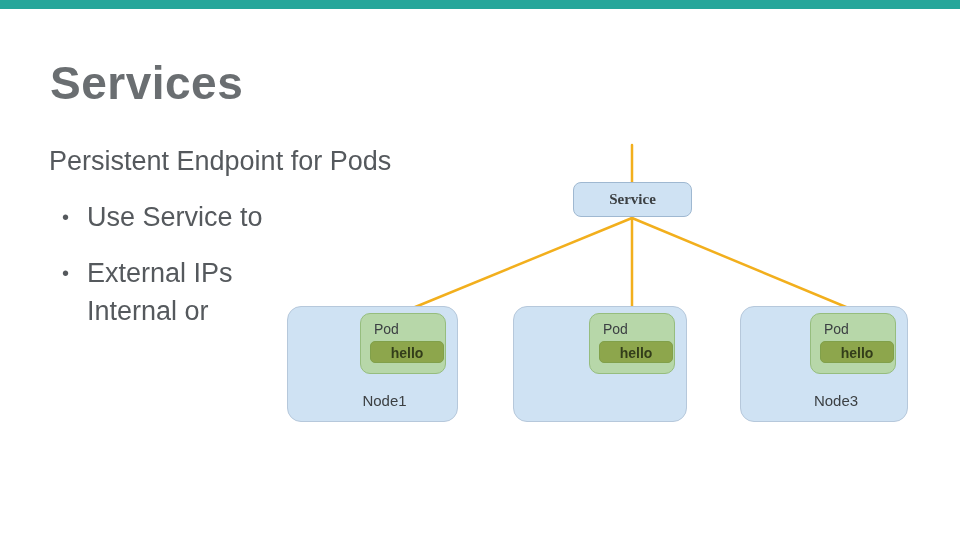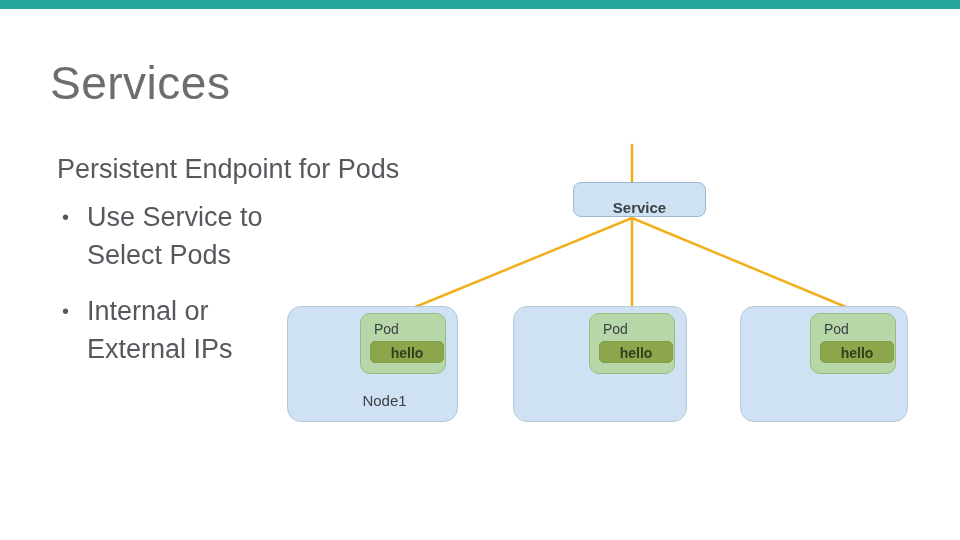--- a/index.html
+++ b/index.html
@@ -19,28 +19,28 @@
     position: absolute;
     left: 0; top: 0;
     width: 100%; height: 9px;
     background: var(--accent-bar, #26A69A);
   }
   .title {
     position: absolute;
     left: 50px; top: 56px;
     margin: 0;
     font-size: 46px;
-    font-weight: normal;
+    font-weight: bold;
     color: var(--title-text, #6A6E71);
     letter-spacing: 0.5px;
   }
   .subtitle {
     position: absolute;
     left: 49px; top: 146px;
-    margin: 8px;
+    margin: 0;
     font-size: 27px;
     color: var(--body-text, #55595D);
   }
   .bullets {
     position: absolute;
     left: 62px; top: 198px;
     margin: 0; padding: 0;
     list-style: none;
   }
   .bullet-item {
@@ -66,31 +66,32 @@
     pointer-events: none;
   }
   .connectors line {
     stroke: var(--connector, #F2AF1D);
     stroke-width: 2.5;
     stroke-linecap: round;
   }
   .service-box {
     position: absolute;
     left: 573px; top: 182px;
-    width: 133px; height: 35px;
+    width: 119px; height: 35px;
     background: var(--service-fill, #CFE2F3);
     border: 1px solid var(--service-border, #9FB8D1);
     border-radius: 8px;
     display: flex;
-    align-items: flex-end;
+    align-items: center;
     justify-content: center;
     font-size: 15px;
     font-weight: bold;
     color: var(--box-text, #3C4043);
     box-sizing: border-box;
+    font-family: Liberation Serif, serif;
   }
   .node {
     position: absolute;
     top: 306px;
     height: 116px;
     background: var(--node-fill, #CFE2F3);
     border: 1px solid var(--node-border, #B6C8DB);
     border-radius: 14px;
     box-sizing: border-box;
   }
@@ -145,28 +146,27 @@
 
   <h1 class="title">Services</h1>
 
   <p class="subtitle">Persistent Endpoint for Pods</p>
 
   <ul class="bullets">
     <li class="bullet-item">
       <span class="bullet-dot">•</span>
       <span class="bullet-lines">
         <span>Use Service to</span>
-        <span>Select Pods</span>
       </span>
     </li>
     <li class="bullet-item">
       <span class="bullet-dot">•</span>
       <span class="bullet-lines">
+        <span>External IPs</span>
         <span>Internal or</span>
-        <span>External IPs</span>
       </span>
     </li>
   </ul>
 
   <svg class="connectors" width="960" height="540">
     <line x1="632" y1="145" x2="632" y2="182"></line>
     <line x1="632" y1="218" x2="403" y2="312"></line>
     <line x1="632" y1="218" x2="632" y2="313"></line>
     <line x1="632" y1="218" x2="858" y2="312"></line>
   </svg>
@@ -188,15 +188,16 @@
       <span class="pod-label">Pod</span>
       <span class="pod-badge">hello</span>
     </div>
   </div>
 
   <div class="node node-3">
     <div class="pod">
       <span class="pod-label">Pod</span>
       <span class="pod-badge">hello</span>
     </div>
+    <span class="node-label">Node3</span>
   </div>
 
 </div>
 
 </body></html>

